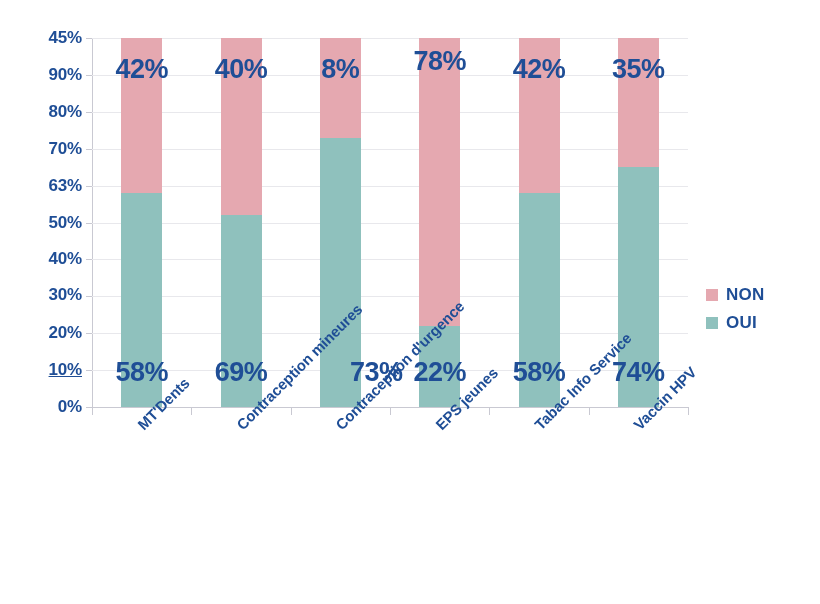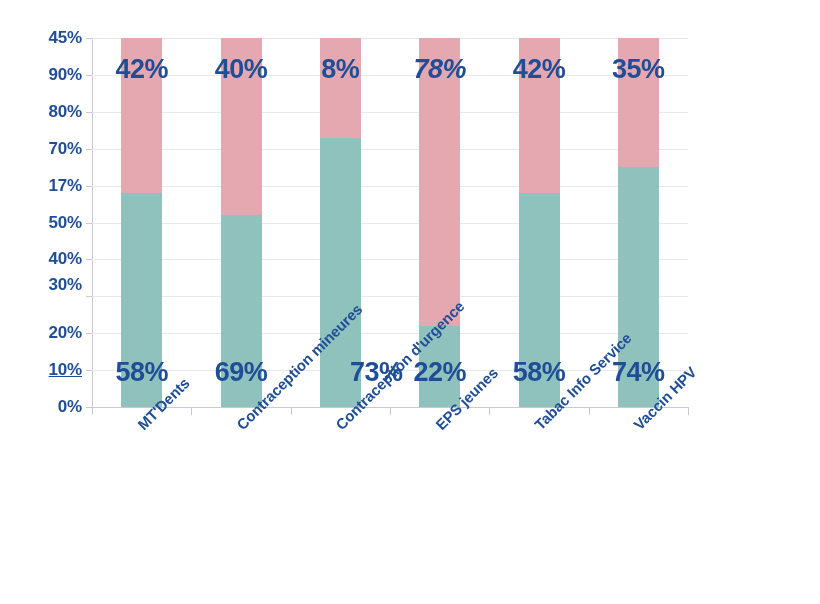--- a/index.html
+++ b/index.html
@@ -162,24 +162,24 @@
 </style>
 </head>
 <body>
 
 <div id="chart-root">
 
   <div class="y-labels-wrap">
       <div class="y-label" style="top: 407px;">0%</div>
       <div class="y-label" style="top: 370.1px; text-decoration: underline;">10%</div>
       <div class="y-label" style="top: 333.2px;">20%</div>
-      <div class="y-label" style="top: 285px;">30%</div>
+      <div class="y-label" style="top: 295px;">30%</div>
       <div class="y-label" style="top: 259.4px;">40%</div>
       <div class="y-label" style="top: 222.5px;">50%</div>
-      <div class="y-label" style="top: 185.6px;">17%</div>
+      <div class="y-label" style="top: 185.6px;">63%</div>
       <div class="y-label" style="top: 148.7px;">70%</div>
       <div class="y-label" style="top: 111.8px;">80%</div>
       <div class="y-label" style="top: 74.9px;">90%</div>
       <div class="y-label" style="top: 38px;">45%</div>
     </div>
 
   <div class="y-axis-line"></div>
   <div class="x-axis-line"></div>
 
   <div class="plot-area">
@@ -209,37 +209,45 @@
       <div class="bar-group" style="left: 227.833px; height: 369px;">
         <div class="seg seg-oui" style="bottom: 0px; height: 269.37px; background: rgb(143, 193, 189);"></div>
         <div class="seg seg-non" style="bottom: 269.37px; height: 99.63px; background: rgb(229, 168, 176);"></div>
       </div>
       <div class="val-label" style="left: 248.333px; top: 18px;">8%</div>
       <div class="val-label" style="left: 248.333px; top: 321px; margin-left: 36px;">73%</div>
       <div class="bar-group" style="left: 327.167px; height: 369px;">
         <div class="seg seg-oui" style="bottom: 0px; height: 81.18px; background: rgb(143, 193, 189);"></div>
         <div class="seg seg-non" style="bottom: 81.18px; height: 287.82px; background: rgb(229, 168, 176);"></div>
       </div>
-      <div class="val-label" style="left: 347.667px; top: 18px; font-style: italic;">78%</div>
+      <div class="val-label" style="left: 347.667px; top: 10px;">78%</div>
       <div class="val-label" style="left: 347.667px; top: 321px;">22%</div>
       <div class="bar-group" style="left: 426.5px; height: 369px;">
         <div class="seg seg-oui" style="bottom: 0px; height: 214.02px; background: rgb(143, 193, 189);"></div>
         <div class="seg seg-non" style="bottom: 214.02px; height: 154.98px; background: rgb(229, 168, 176);"></div>
       </div>
       <div class="val-label" style="left: 447px; top: 18px;">42%</div>
       <div class="val-label" style="left: 447px; top: 321px;">58%</div>
       <div class="bar-group" style="left: 525.833px; height: 369px;">
         <div class="seg seg-oui" style="bottom: 0px; height: 239.85px; background: rgb(143, 193, 189);"></div>
         <div class="seg seg-non" style="bottom: 239.85px; height: 129.15px; background: rgb(229, 168, 176);"></div>
       </div>
       <div class="val-label" style="left: 546.333px; top: 18px;">35%</div>
       <div class="val-label" style="left: 546.333px; top: 321px;">74%</div>
     </div>
 
   <div class="legend">
+      <div class="legend-row">
+        <span class="legend-swatch" style="background: rgb(229, 168, 176);"></span>
+        <span class="legend-text">NON</span>
+      </div>
+      <div class="legend-row">
+        <span class="legend-swatch" style="background: rgb(143, 193, 189);"></span>
+        <span class="legend-text">OUI</span>
+      </div>
     </div>
 
 <div class="y-tick" style="top: 407px;"></div>
     <div class="y-tick" style="top: 370.1px;"></div>
     <div class="y-tick" style="top: 333.2px;"></div>
     <div class="y-tick" style="top: 296.3px;"></div>
     <div class="y-tick" style="top: 259.4px;"></div>
     <div class="y-tick" style="top: 222.5px;"></div>
     <div class="y-tick" style="top: 185.6px;"></div>
     <div class="y-tick" style="top: 148.7px;"></div>

